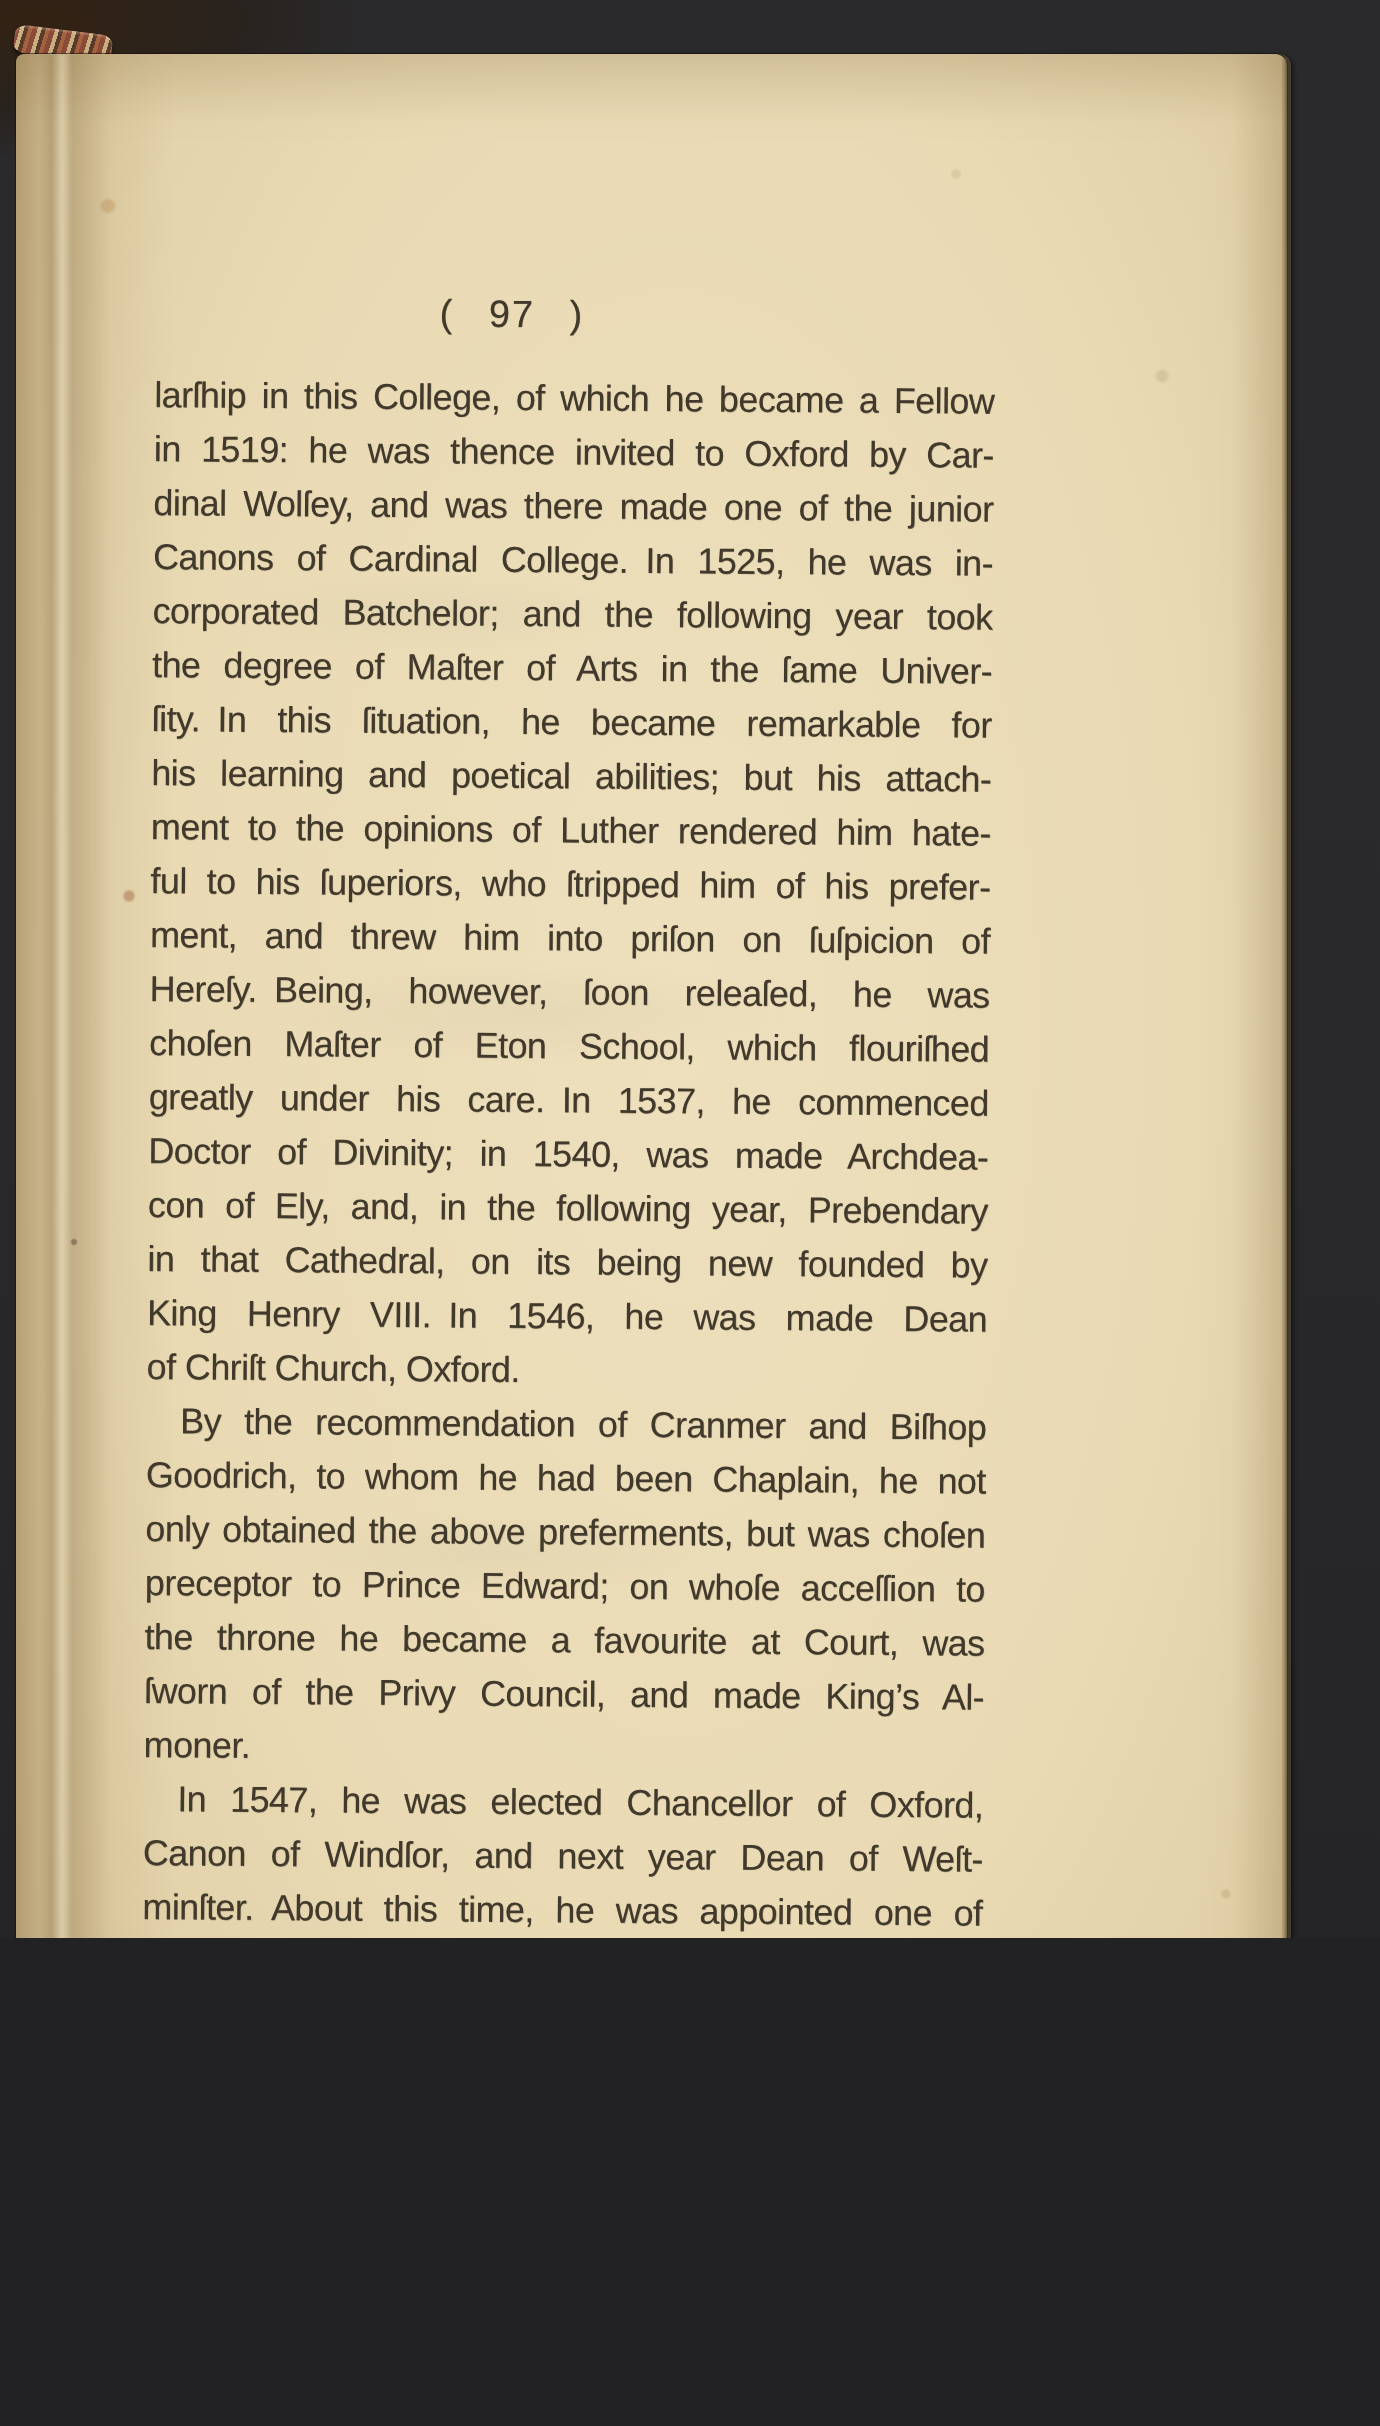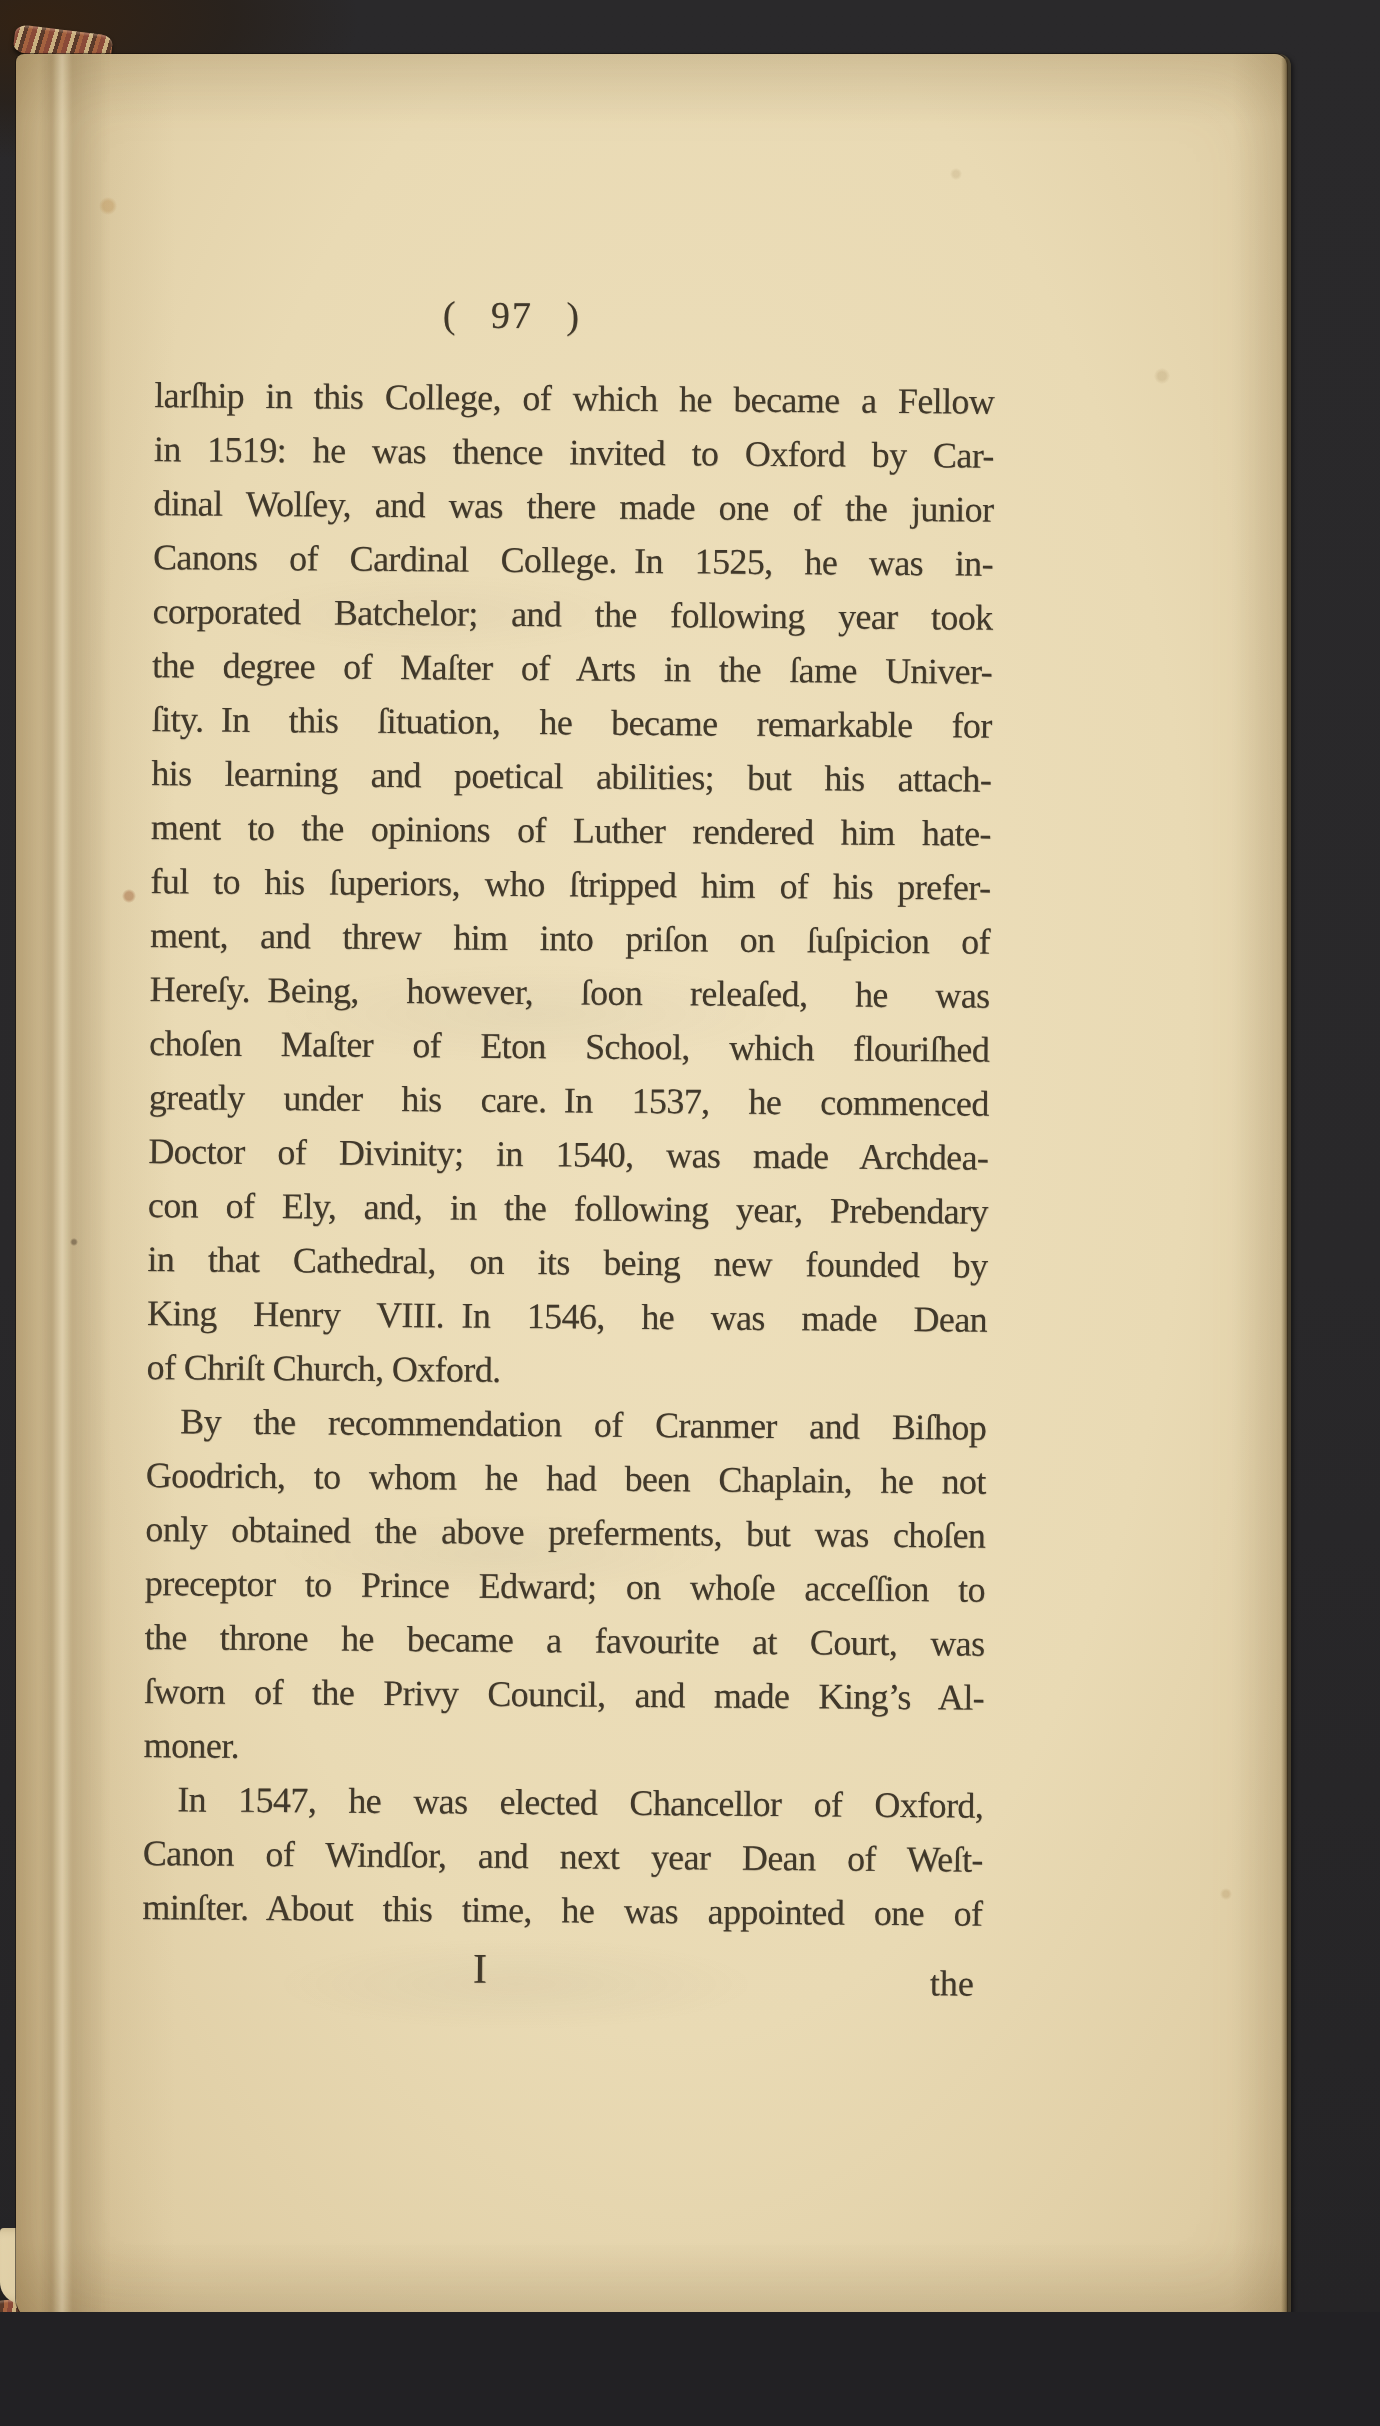--- a/index.html
+++ b/index.html
@@ -1,22 +1,22 @@
 <!DOCTYPE html>
 <html><head>
 <meta charset="utf-8">
 <style>
   html,body{margin:0;padding:0;background:#222124;}
   .scene{
-    position:relative;width:1380px;height:2312px;overflow:hidden;
+    position:relative;width:1380px;height:1938px;overflow:hidden;
     background:
       radial-gradient(ellipse 320px 140px at 40px 20px, rgba(52,34,18,.95), rgba(40,28,16,.5) 60%, rgba(0,0,0,0) 100%),
       radial-gradient(ellipse 300px 160px at 30px 2400px, rgba(30,22,14,.8), rgba(0,0,0,0) 100%),
       linear-gradient(180deg,#2a292b 0%,#29282a 55%,#252426 100%);
-    font-family:Liberation Serif, serif;
+    font-family:Liberation Sans, sans-serif;
   }
   
   .page{
     position:absolute;left:16px;top:54px;width:1271px;height:2278px;
     border-radius:8px 12px 30px 46px / 8px 12px 22px 34px;
     background:
       linear-gradient(90deg, rgba(125,95,50,.38) 0px, rgba(145,115,65,.18) 38px, rgba(0,0,0,0) 160px),
       linear-gradient(270deg, rgba(120,95,55,.20) 0px, rgba(0,0,0,0) 55px),
       linear-gradient(0deg, rgba(115,88,48,.22) 0px, rgba(0,0,0,0) 90px),
       linear-gradient(180deg, rgba(120,92,50,.14) 0px, rgba(0,0,0,0) 70px),

